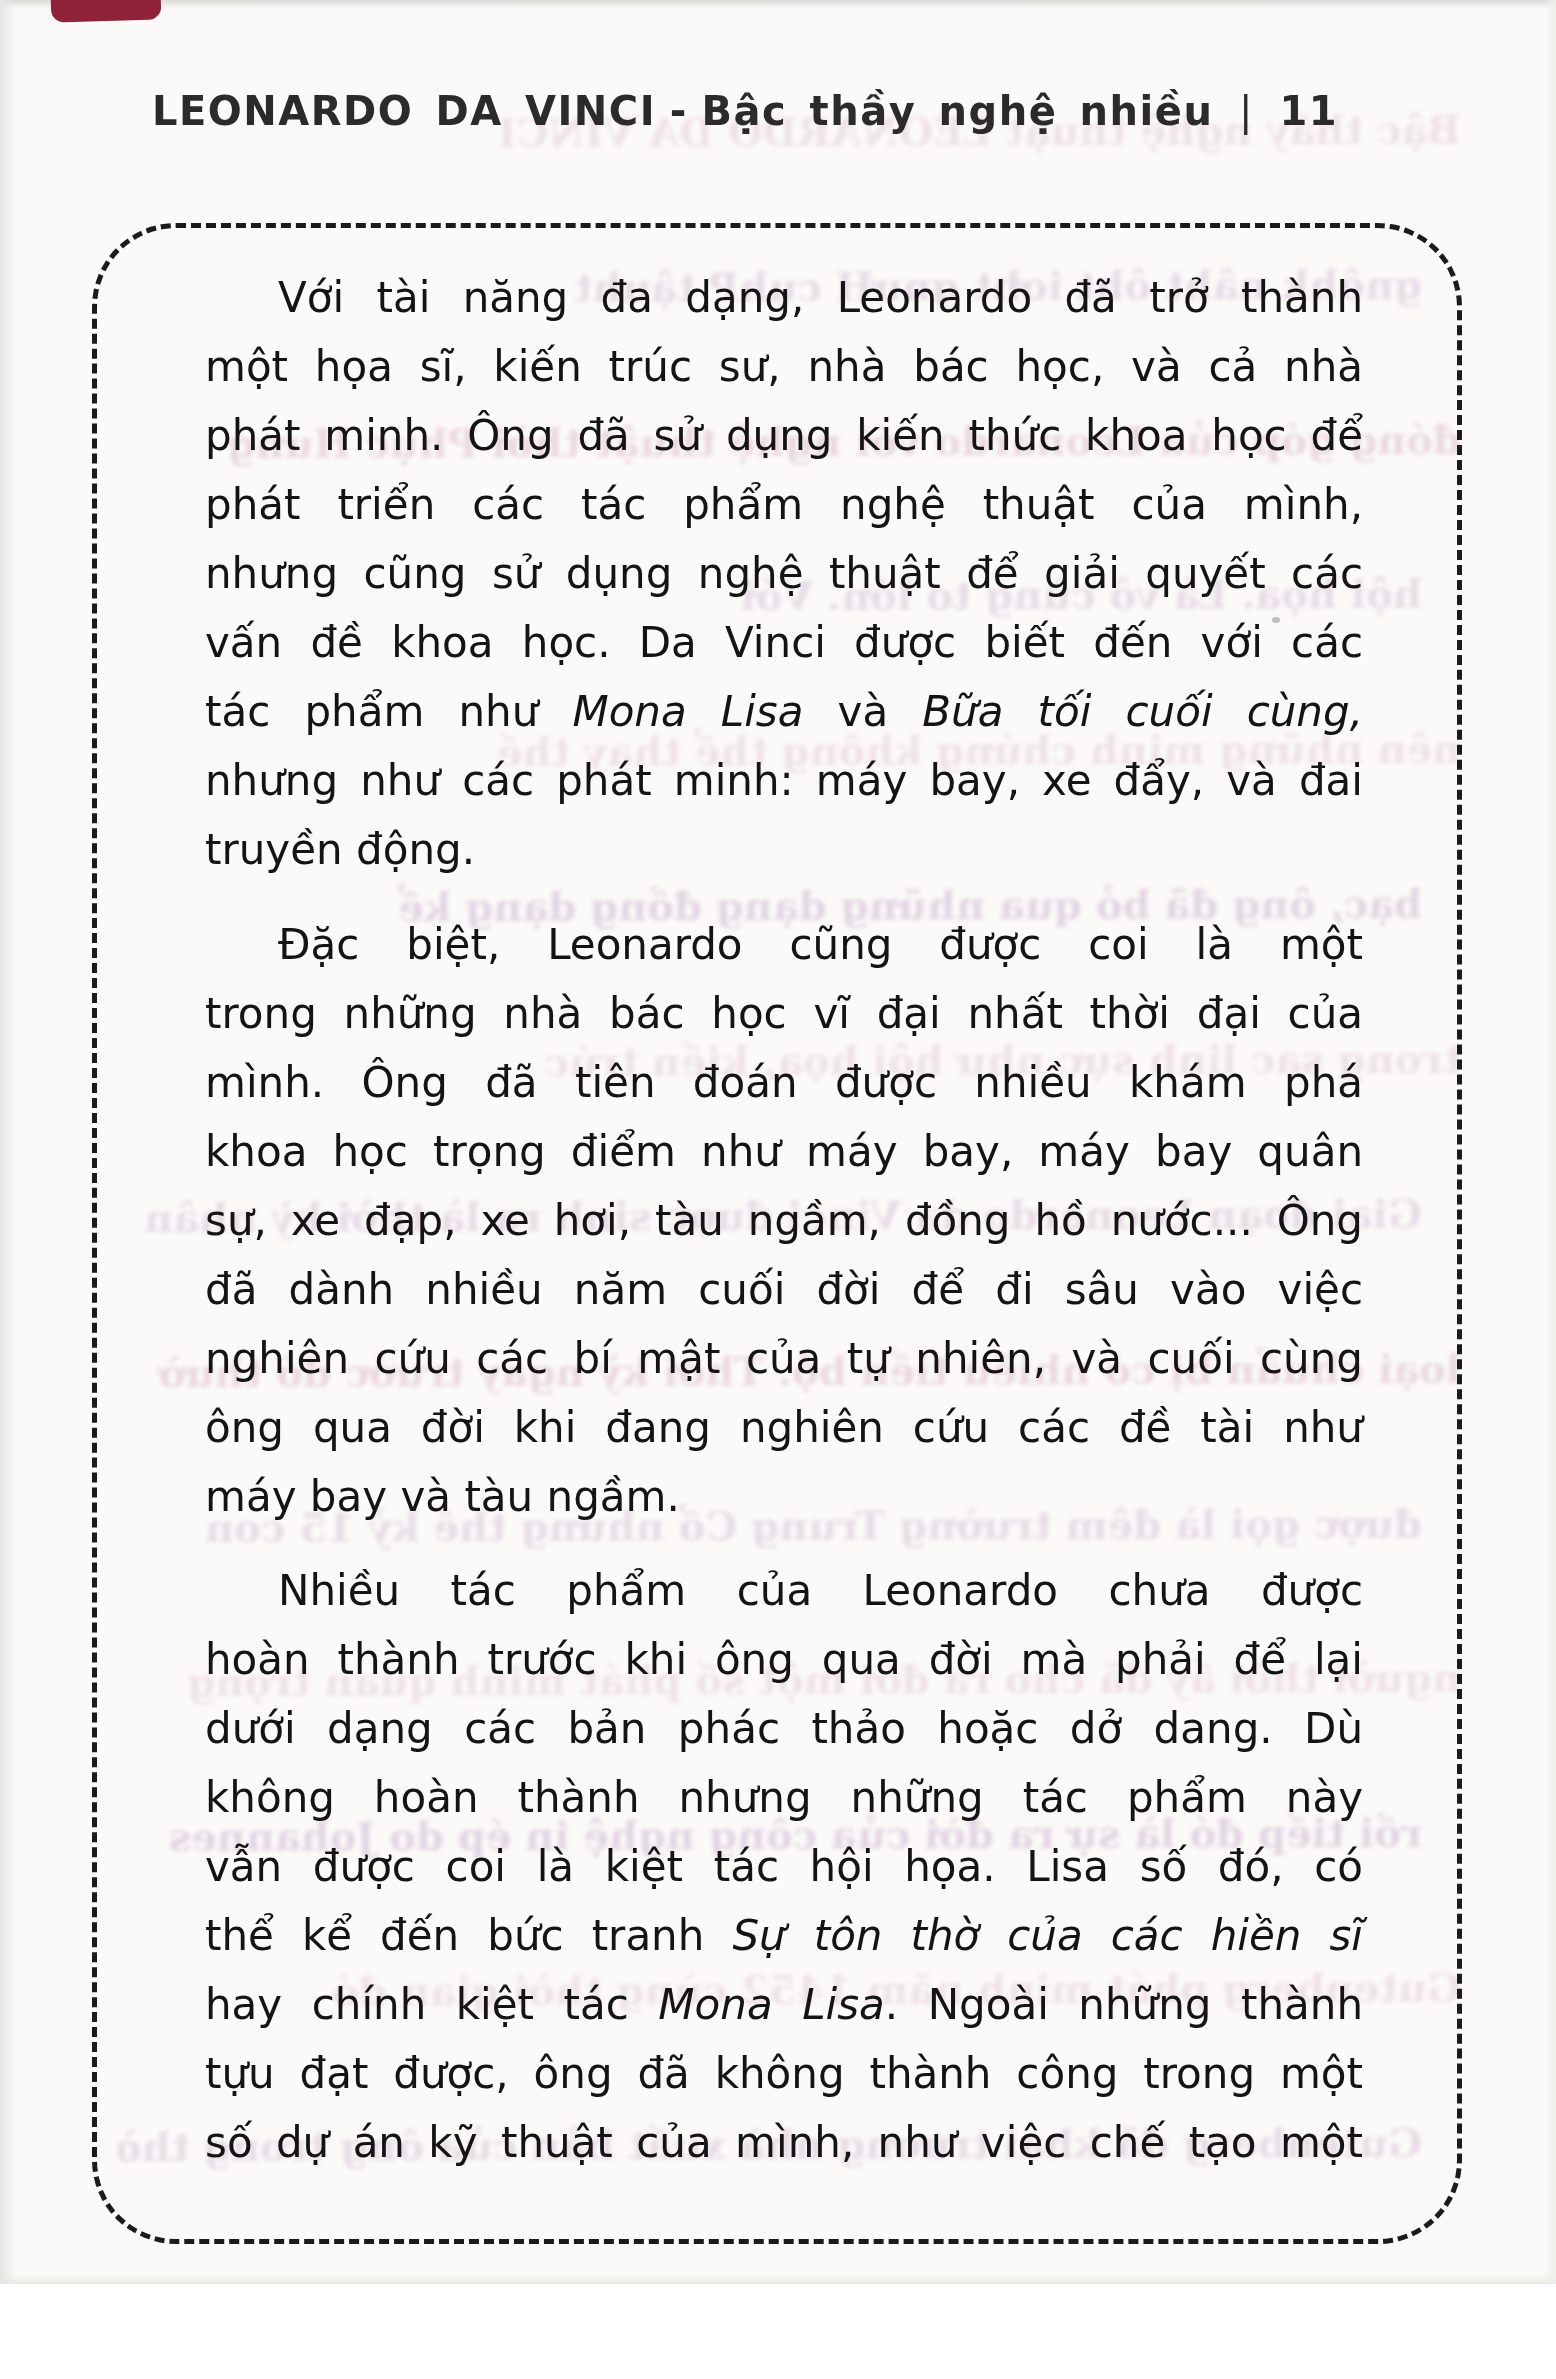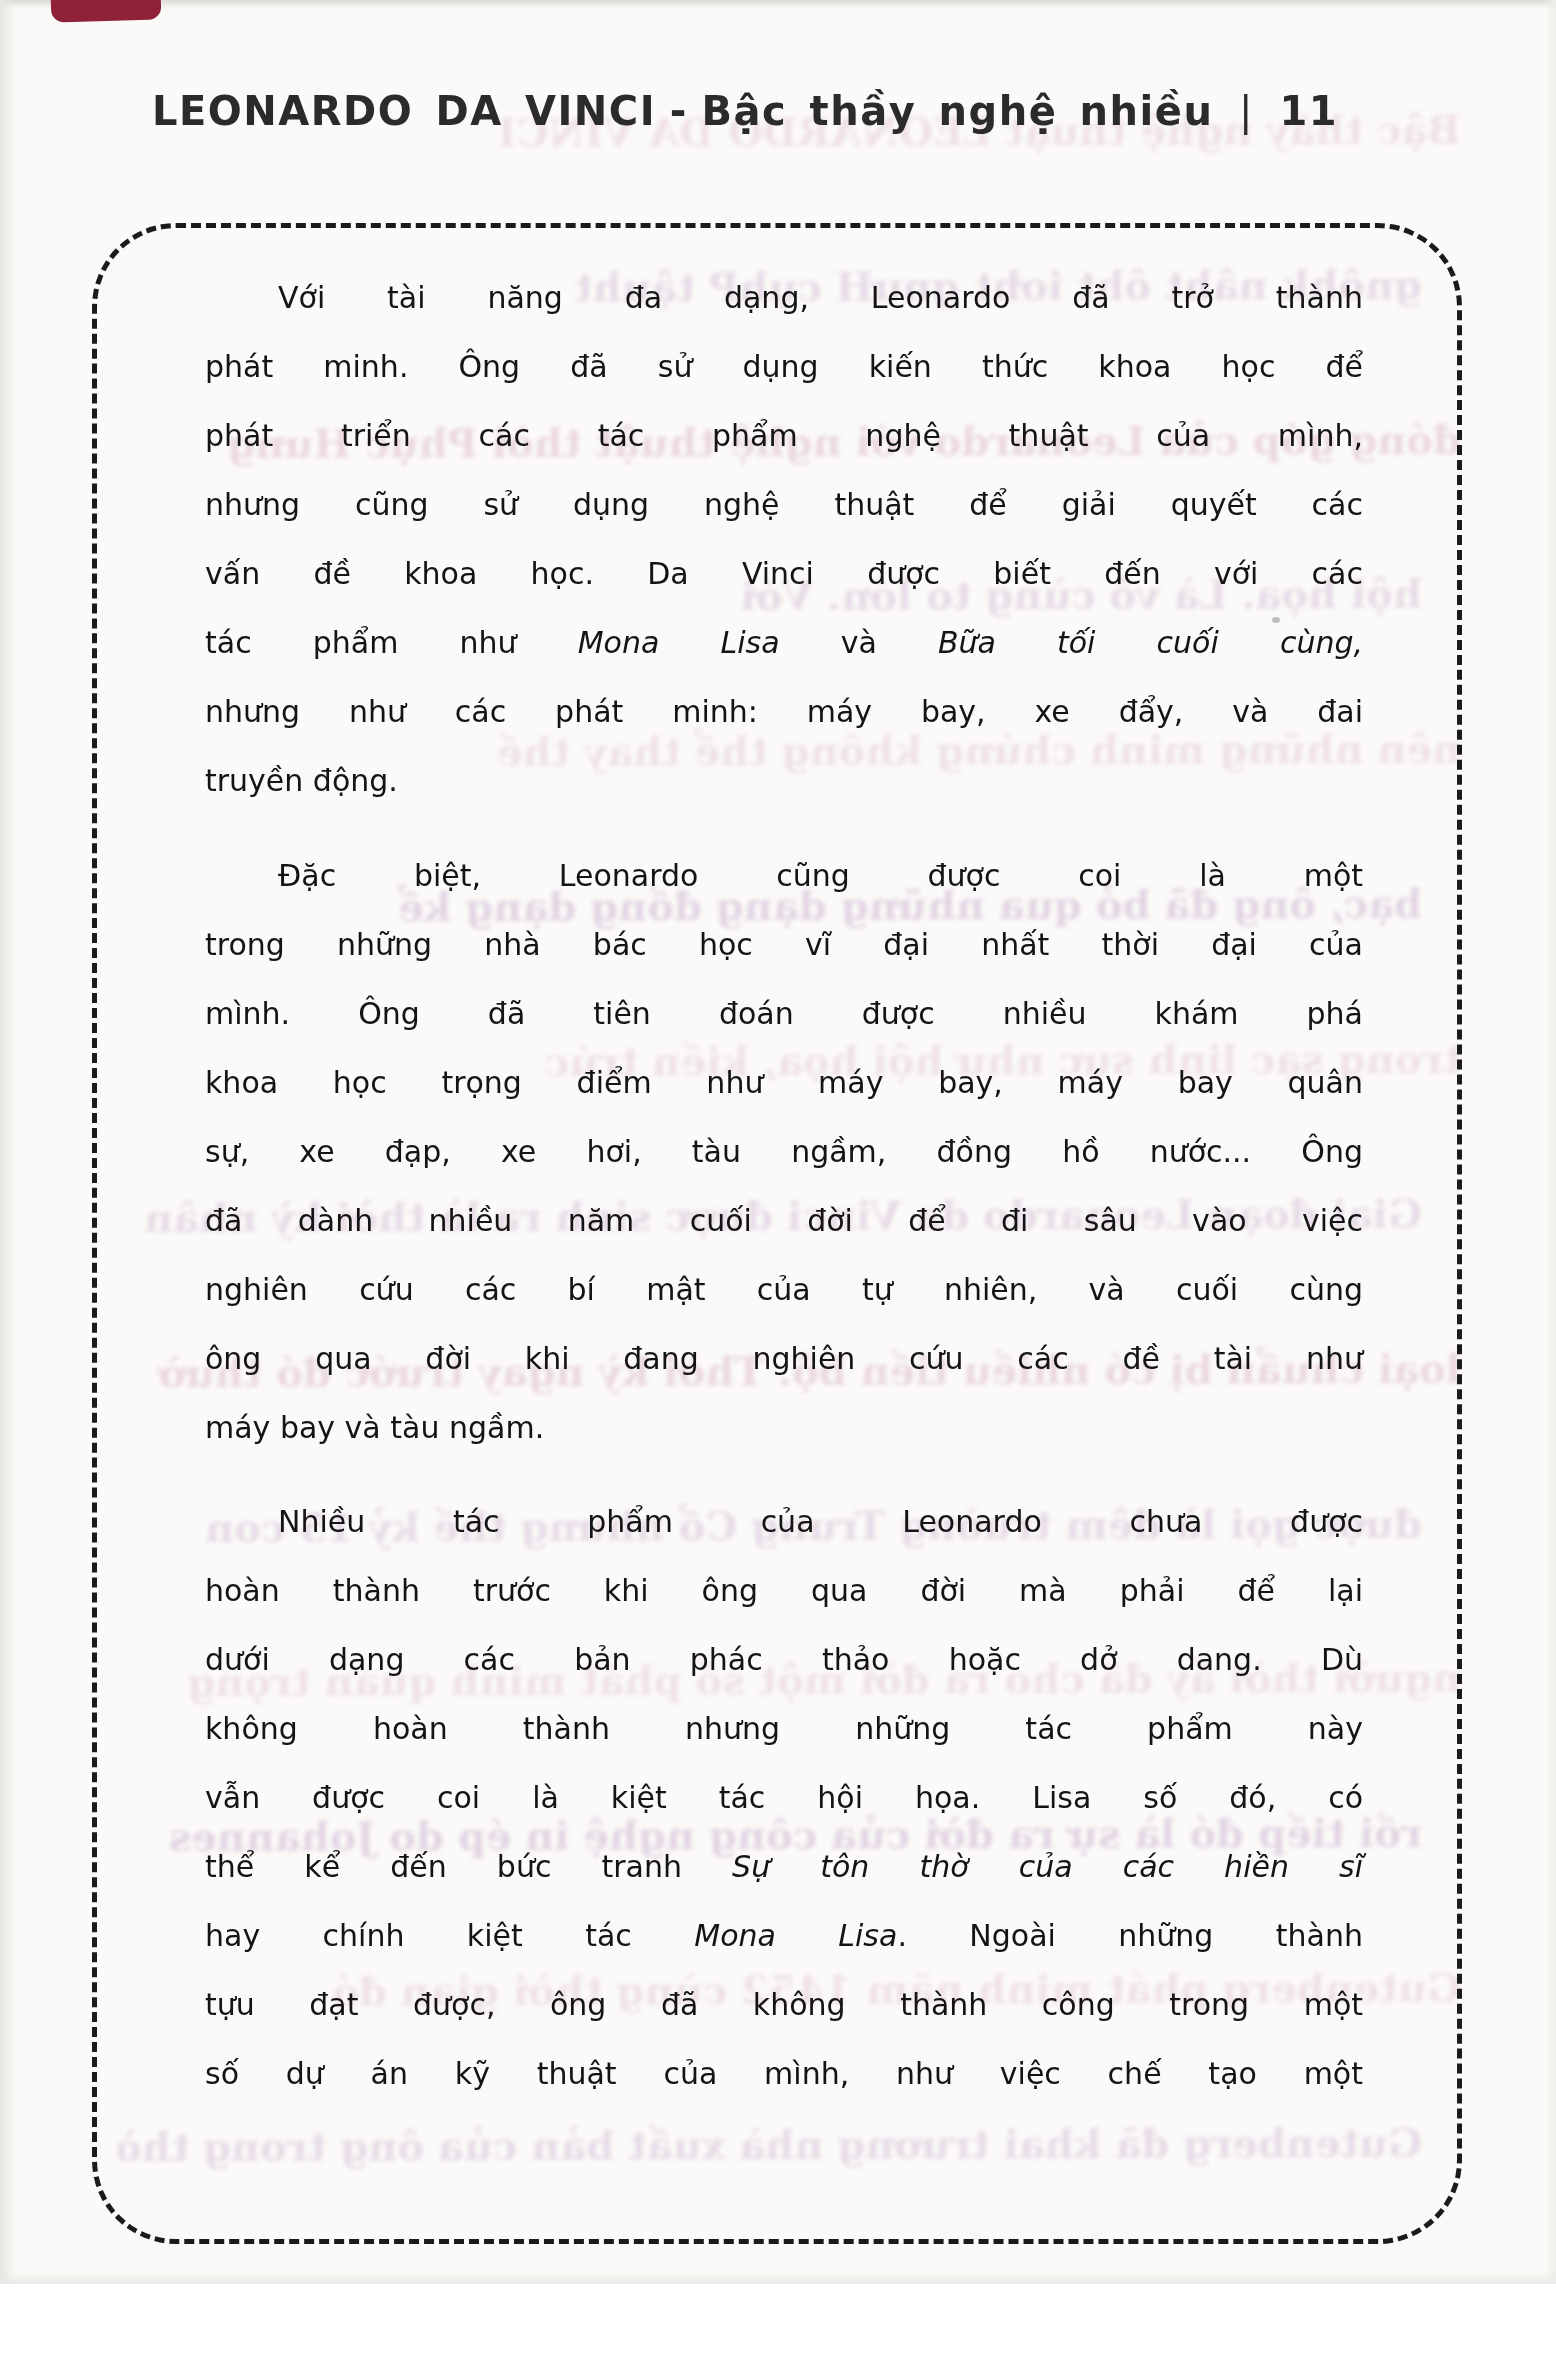--- a/index.html
+++ b/index.html
@@ -53,21 +53,21 @@
   
   .content-box{
     position:absolute;left:92px;top:223px;
     width:1370px;height:2021px;box-sizing:border-box;
     border:5.9px dashed #1b1b1b;border-radius:84px;
     padding:35px 94px 0 108px;
     z-index:1;
   }
   .para{margin:0 0 25.5px 0;}
   .line{
-    font-size:30px;line-height:69px;height:69px;
+    font-size:42px;line-height:69px;height:69px;
     color:#141414;
     text-align:justify;text-align-last:justify;
     white-space:nowrap;
   }
   .line.no-just{text-align-last:left;}
   .line.indent{text-indent:73px;}
   .line .it{font-style:italic;}
 </style>
 </head>
 <body>
@@ -99,20 +99,21 @@
     <span class="sep">-</span>
     <span>Bậc thầy nghệ nhiều</span>
     <span class="bar">|</span>
     <span>11</span>
   </div>
 
   <div class="content-box">
     <div id="text-content">
         <div class="para">
           <div class="line indent"><span>Với tài năng đa dạng, Leonardo đã trở thành</span></div>
+          <div class="line"><span>một họa sĩ, kiến trúc sư, nhà bác học, và cả nhà</span></div>
           <div class="line"><span>phát minh. Ông đã sử dụng kiến thức khoa học để</span></div>
           <div class="line"><span>phát triển các tác phẩm nghệ thuật của mình,</span></div>
           <div class="line"><span>nhưng cũng sử dụng nghệ thuật để giải quyết các</span></div>
           <div class="line"><span>vấn đề khoa học. Da Vinci được biết đến với các</span></div>
           <div class="line"><span>tác phẩm như </span><span class="it">Mona Lisa</span><span> và </span><span class="it">Bữa tối cuối cùng,</span></div>
           <div class="line"><span>nhưng như các phát minh: máy bay, xe đẩy, và đai</span></div>
           <div class="line no-just"><span>truyền động.</span></div>
         </div>
         <div class="para">
           <div class="line indent"><span>Đặc biệt, Leonardo cũng được coi là một</span></div>

